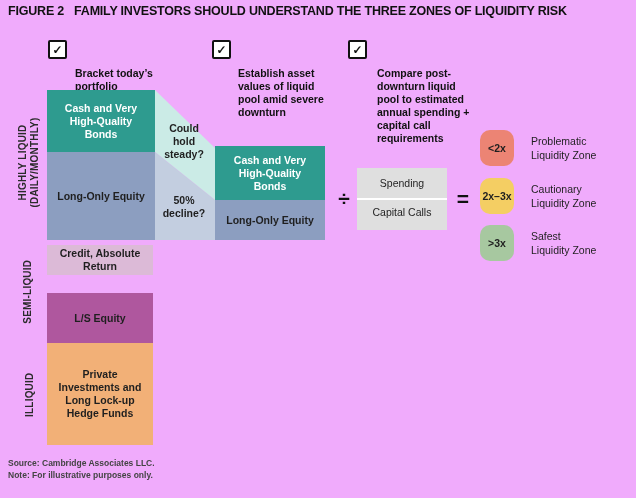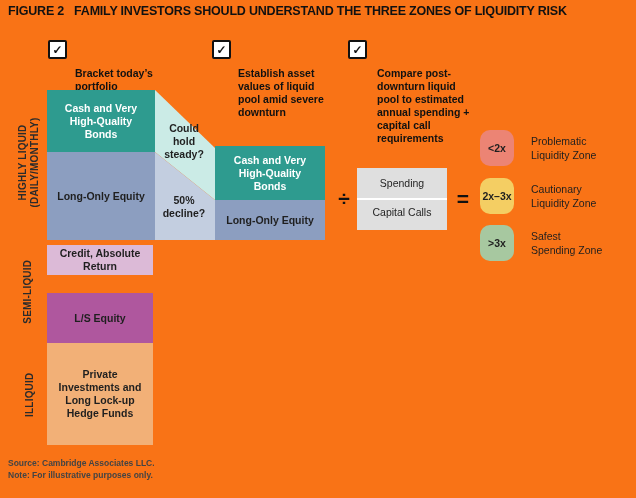--- a/index.html
+++ b/index.html
@@ -1,17 +1,17 @@
 <!DOCTYPE html>
 <html><head>
 <meta charset="utf-8">
 <style>
   html,body{margin:0;padding:0;background:#fff;}
   #canvas{
-    position:relative;width:636px;height:498px;background:#f97316;overflow:hidden;
+    position:relative;width:636px;height:498px;background:#f0abfc;overflow:hidden;
     font-family:"Liberation Sans",sans-serif;color:#1f1f1f;
   }
   .abs{position:absolute;}
   
   #title{left:8px;top:4px;font-size:12.5px;font-weight:bold;letter-spacing:-0.2px;color:#111;white-space:nowrap;}
   #title .gap{display:inline-block;width:10px;}
   
   .checkbox{width:15px;height:15px;border:2.4px solid #111;border-radius:2px;background:#fff;
             display:flex;align-items:center;justify-content:center;font-size:12px;font-weight:bold;color:#111;line-height:1;}
   .check-label{font-size:10.5px;font-weight:bold;line-height:13px;color:#111;white-space:pre-line;margin-top:28px;}
@@ -104,21 +104,21 @@
 Liquidity Zone</div>
   </div>
   <div class="abs legend-row" style="left:480px;top:178px;">
     <div class="legend-box" style="background-color: rgb(244, 206, 99);">2x–3x</div>
     <div class="legend-label">Cautionary
 Liquidity Zone</div>
   </div>
   <div class="abs legend-row" style="left:480px;top:225px;">
     <div class="legend-box" style="background-color: rgb(167, 200, 160);">&gt;3x</div>
     <div class="legend-label">Safest
-Spending Zone</div>
+Liquidity Zone</div>
   </div>
 
   <div class="abs block" style="left: 47px; top: 245px; width: 106px; height: 30px; background-color: rgb(220, 186, 215);">Credit, Absolute
 Return</div>
   <div class="abs block" style="left: 47px; top: 293px; width: 106px; height: 51px; background-color: rgb(175, 87, 158);">L/S Equity</div>
 
   <div class="abs block" style="left: 47px; top: 343px; width: 106px; height: 102px; background-color: rgb(242, 176, 119);">Private
 Investments and
 Long Lock-up
 Hedge Funds</div>

